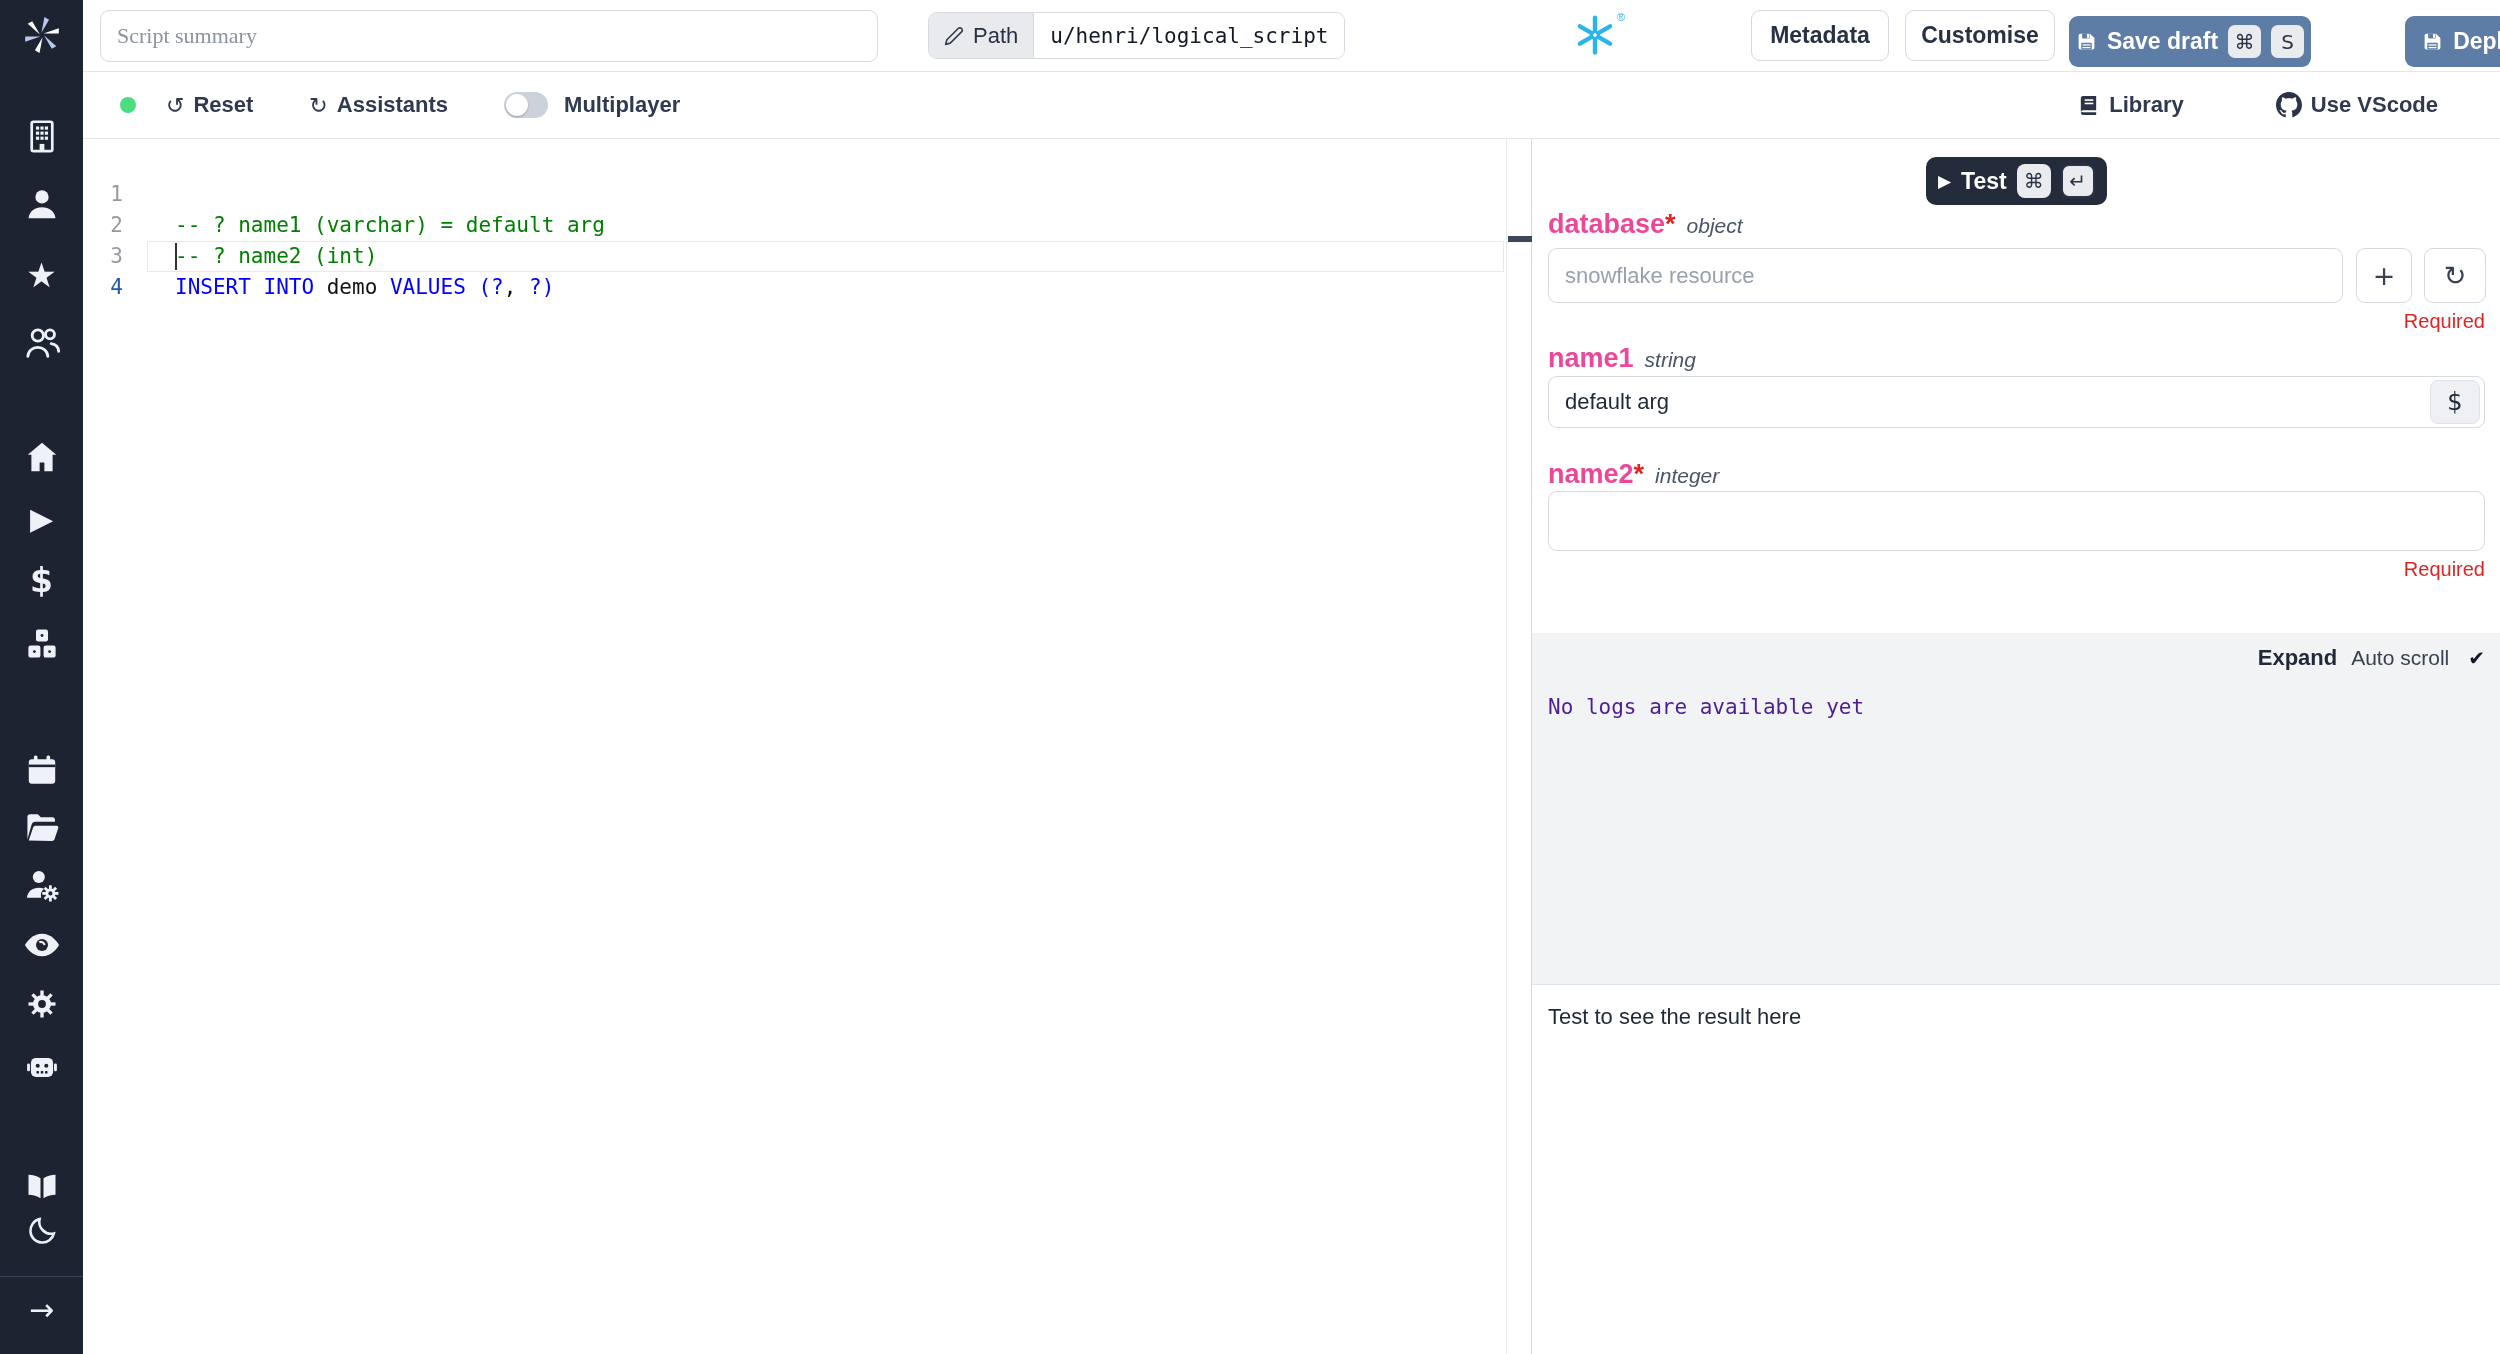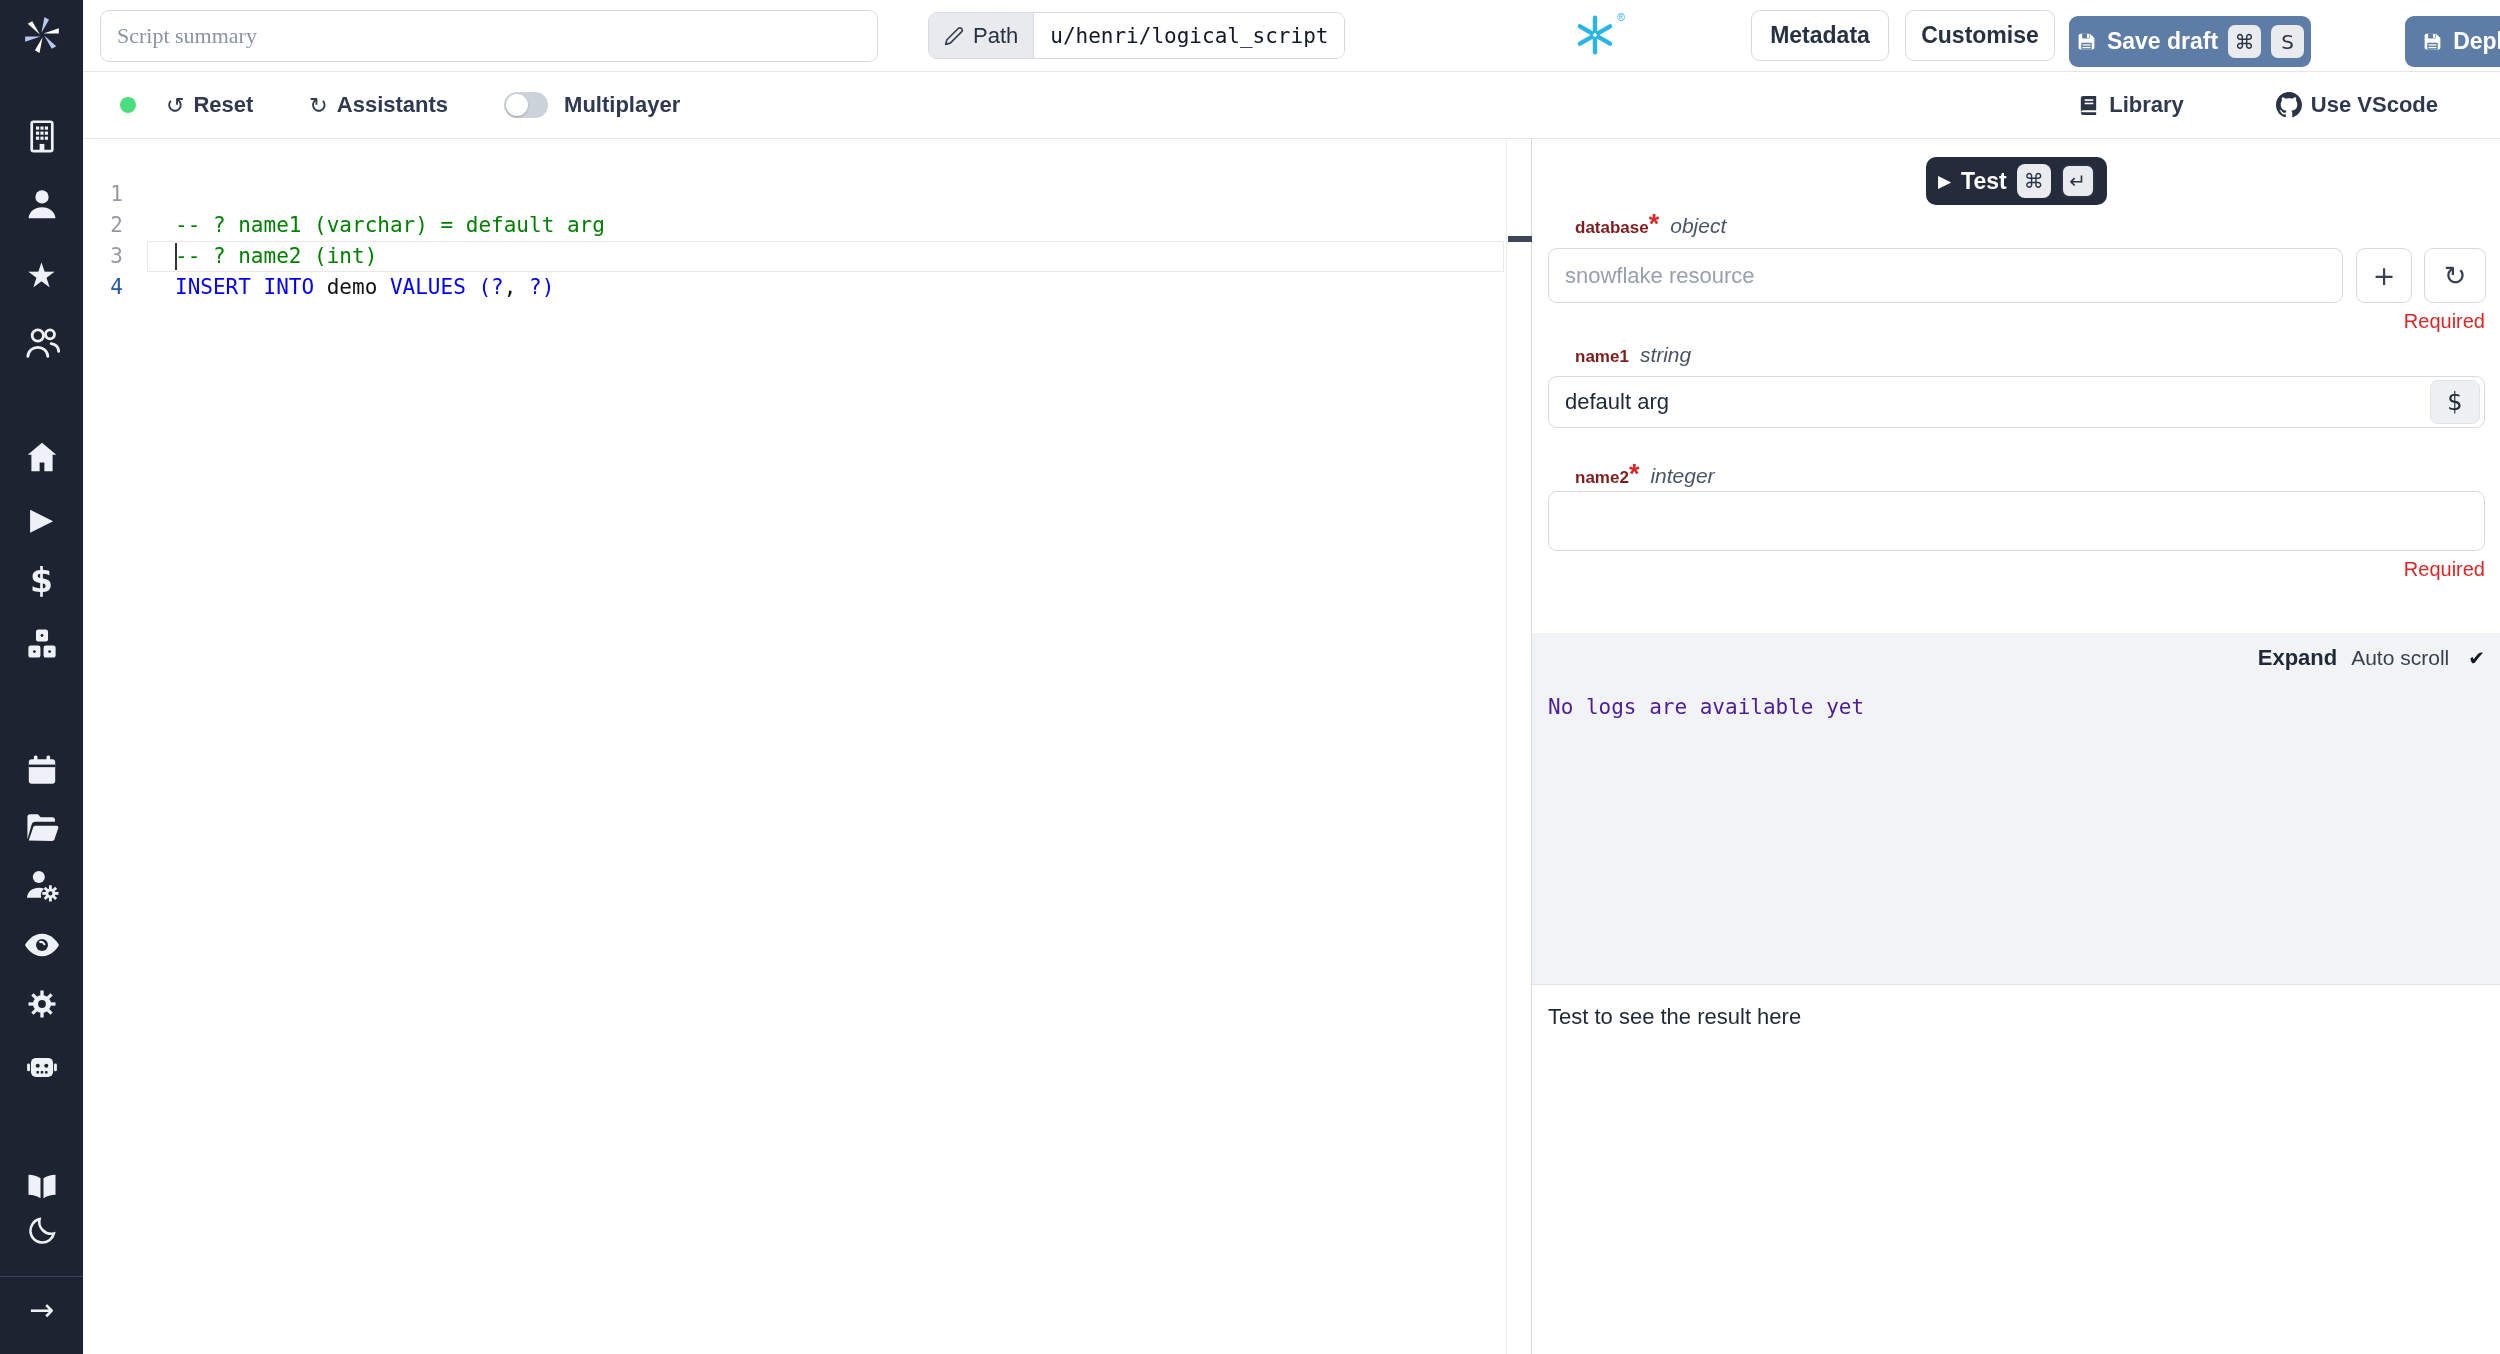--- a/index.html
+++ b/index.html
@@ -57,21 +57,21 @@
   #cursor { position:absolute; left:92px; top:104px; width:2px; height:27px; background:#333; }
 
   
   #rpanel { left:1532px; top:139px; width:968px; height:1215px; background:#fff; }
   #test-btn { position:absolute; left:394px; top:18px; height:48px; padding:0 12px; background:#242c3c; border-radius:10px; display:flex; align-items:center; gap:10px; color:#fff; cursor:pointer; }
   #test-play { font-size:17px; font-family:"DejaVu Sans", sans-serif; }
   #test-label { font-size:23px; font-weight:700; }
   #test-btn .kbd { height:34px; min-width:34px; border-radius:8px; }
   .kbd.enter-key { border:2px solid #2b3446; }
   .field-label { position:absolute; left:16px; display:flex; align-items:baseline; gap:11px; }
-  .fname { font-size:17px; font-weight:700; color:#7f1d1d;margin-left:27px; }
+  .fname { font-size:27px; font-weight:700; color:#ec4899; }
   .fstar { color:#dc2626; font-size:27px; font-weight:700; }
   .ftype { font-size:21px; font-style:italic; color:#4a5568; }
   .f-input { position:absolute; border:1px solid #d5d9e0; border-radius:9px; background:#fff; font-size:22px; color:#1f2937; padding:0 16px; font-family:"Liberation Sans", sans-serif; outline:none; }
   .f-input::placeholder { color:#98a0ae; }
   .sq-btn { position:absolute; border:1px solid #d5d9e0; border-radius:9px; background:#fff; display:flex; align-items:center; justify-content:center; font-size:27px; color:#374151; cursor:pointer; font-family:"DejaVu Sans", sans-serif; }
   .required { position:absolute; right:15px; font-size:20px; color:#dc2626; text-align:right; }
   #name1-wrap { position:absolute; left:16px; top:237px; width:937px; height:36px;padding-left:48px; }
   #name1-input { left:0; top:0; width:937px; height:52px; }
   #dollar-badge { position:absolute; right:5px; top:4px; width:50px; height:44px; background:#eef0f4; border:1px solid #e0e4e9; border-radius:8px; display:flex; align-items:center; justify-content:center; font-size:24px; color:#1f2937; cursor:pointer; font-family:"DejaVu Sans", sans-serif; }
 

